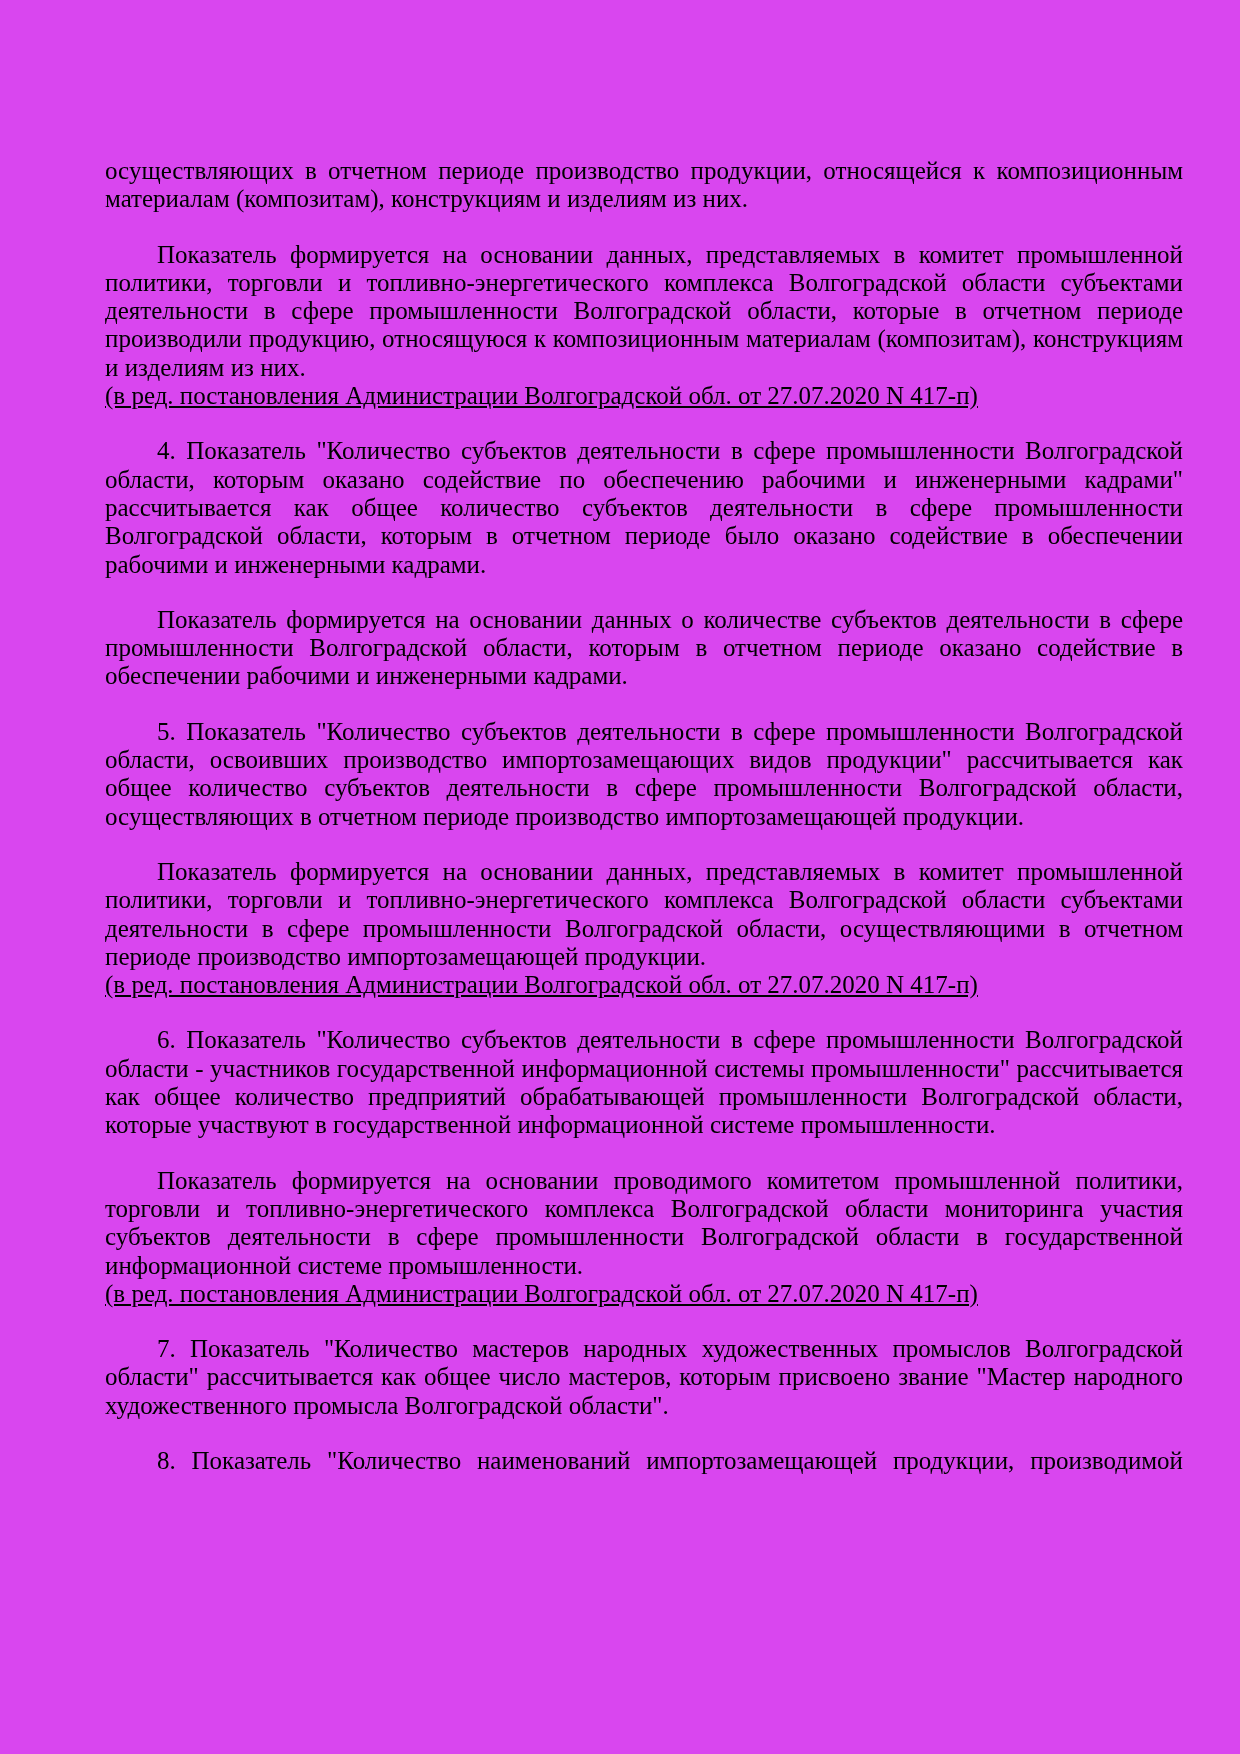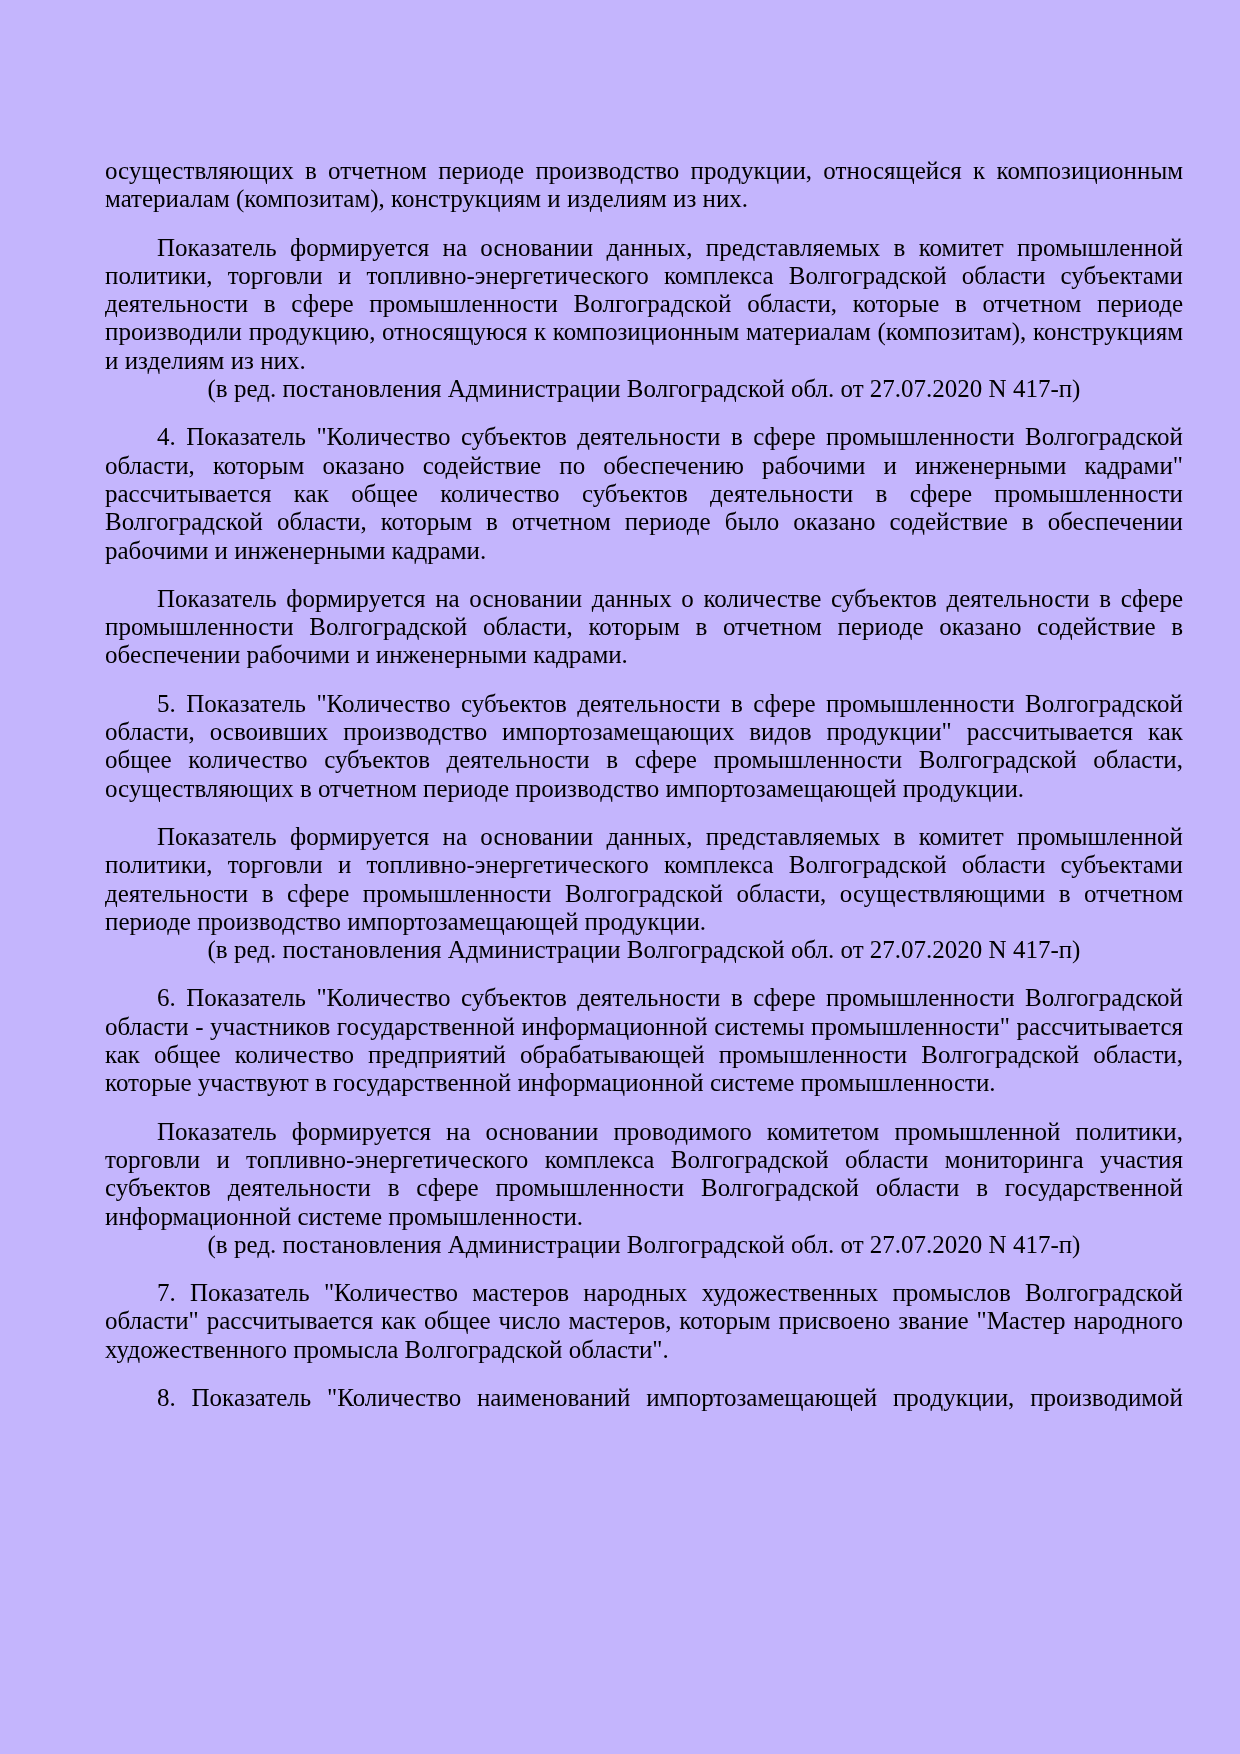--- a/index.html
+++ b/index.html
@@ -10,37 +10,37 @@
     position: relative;
     overflow: hidden;
     font-family: "Liberation Serif", "DejaVu Serif", serif;
     color: #000000;
   }
   .page {
     position: absolute;
     left: 0; top: 0;
     width: 1240px;
     height: 1754px;
-    background: #c4b5fd;
+    background: #d946ef;
   }
   .text-block {
     position: absolute;
     left: 105px;
     top: 157px;
     width: 1078px;
     font-size: 25px;
     line-height: 28.3px;
     text-align: justify;
     color: #000000;
     word-spacing: normal;
   }
   p.para { margin: 0; text-align: justify; }
   p.para.indent { text-indent: 52px; }
-  p.para.gap { margin-top: 20px; }
-  p.para.amendment { text-align: center; }
+  p.para.gap { margin-top: 27px; }
+  p.para.amendment { text-align: left; text-decoration: underline; }
   p.para.justify-last { text-align-last: justify; }
 </style>
 </head>
 <body>
 
 <div class="page">
   <main class="text-block" id="document-body">
       <p class="para">осуществляющих в отчетном периоде производство продукции, относящейся к композиционным материалам (композитам), конструкциям и изделиям из них.</p>
       <p class="para indent gap">Показатель формируется на основании данных, представляемых в комитет промышленной политики, торговли и топливно-энергетического комплекса Волгоградской области субъектами деятельности в сфере промышленности Волгоградской области, которые в отчетном периоде производили продукцию, относящуюся к композиционным материалам (композитам), конструкциям и изделиям из них.</p>
       <p class="para amendment">(в ред. постановления Администрации Волгоградской обл. от 27.07.2020 N 417-п)</p>

